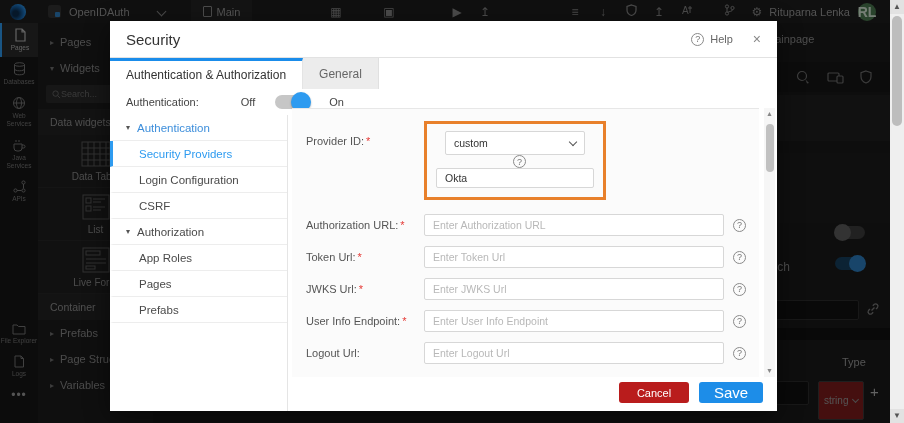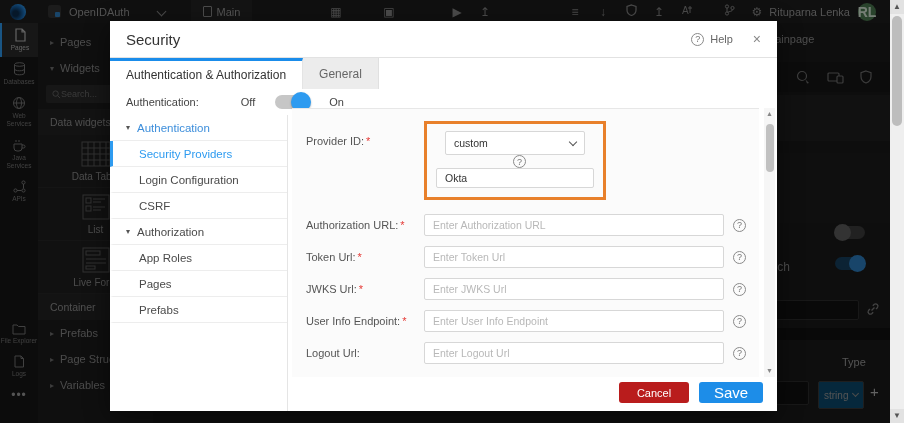--- a/index.html
+++ b/index.html
@@ -56,22 +56,22 @@
 
   #rpanel { left:700px; top:23px; width:190px; height:400px; background:#1a1a1a;
     color:#8f8f8f; }
   .rp-toolbar { position:absolute; left:0; top:39px; width:190px; height:30px;
     background:#161616; display:flex; align-items:center; justify-content:flex-end;
     gap:16px; padding-right:18px; }
   .toggle { width:30px; height:13px; border-radius:7px; position:relative; }
   .toggle .knob { width:17px; height:17px; border-radius:50%; position:absolute; top:-2px; }
   .t-off { background:#3c3c3c; } .t-off .knob { left:-1px; background:#5d5d5d; }
   .t-on  { background:#17405f; } .t-on  .knob { right:-1px; background:#2d7fc1; }
-  .rp-select { position:absolute; left:118px; top:358px; width:46px; height:28px;
-    background:#0c4a6e; border:1px solid #3a3a3a; border-radius:2px; color:#9a9a9a;
+  .rp-select { position:absolute; left:118px; top:358px; width:46px; height:39px;
+    background:#7f1d1d; border:1px solid #3a3a3a; border-radius:2px; color:#9a9a9a;
     font-size:10px; display:flex; align-items:center; justify-content:space-between;
     padding:0 5px; }
   .rp-input { background:#111; border:1px solid #2c2c2c; border-radius:2px; }
 
   #pagescroll { left:890px; top:0; width:14px; height:423px; background:#efefef; z-index:60; }
   #pagescroll .btn { width:14px; height:14px; color:#555; font-size:8px; text-align:center;
     line-height:14px; background:#e2e2e2; }
   #pagescroll .thumb { position:absolute; left:2px; top:16px; width:10px; height:110px;
     background:#bdbdbd; border-radius:5px; }
   #pagescroll .btn.bottom { position:absolute; bottom:0; }

